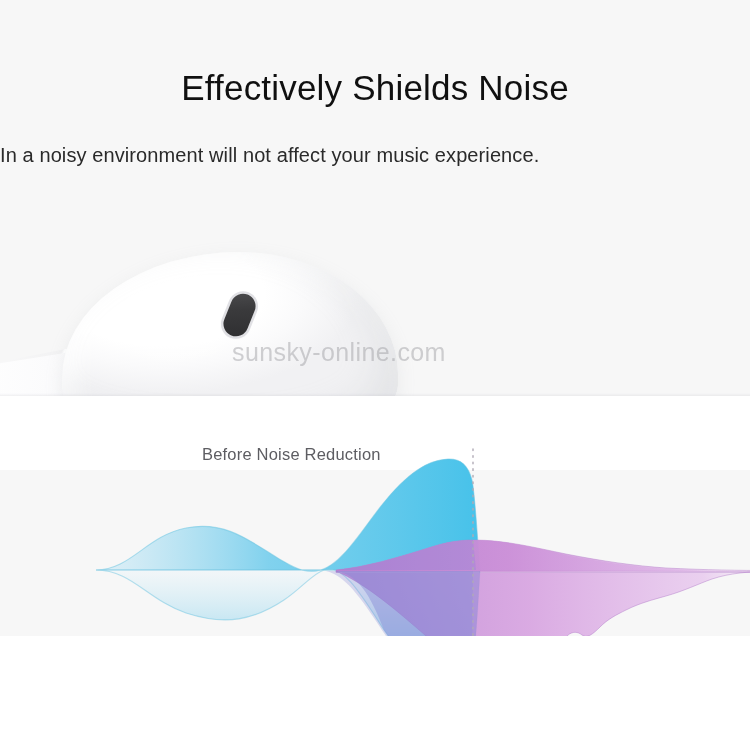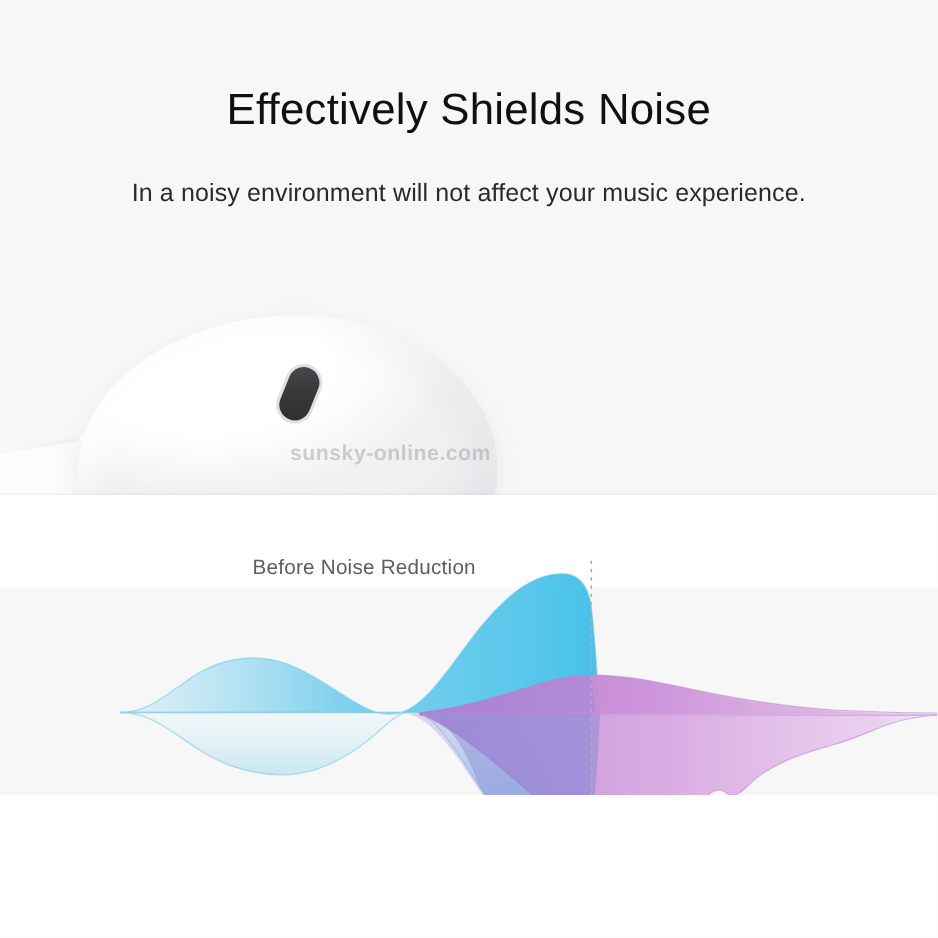--- a/index.html
+++ b/index.html
@@ -26,21 +26,21 @@
     font-size: 35px;
     font-weight: 400;
     color: #101010;
     letter-spacing: 0.2px;
   }
   #subhead {
     position: absolute;
     top: 144px;
     left: 0;
     width: 750px;
-    text-align: center;
+    text-align: left;
     font-size: 20px;
     font-weight: 400;
     color: #2a2a2a;
     letter-spacing: 0.1px;
   }
 
   
   #photo-area {
     position: absolute;
     left: 0;
@@ -116,23 +116,23 @@
     border-radius: 13px;
     background: linear-gradient(155deg, #4c4c4e 0%, #3a3a3c 40%, #2e2e30 100%);
     transform: rotate(22deg);
     box-shadow: 0 0 0 2.5px rgba(222,222,226,0.9), 0 1px 3px rgba(0,0,0,0.22);
   }
 
   
   #watermark {
     position: absolute;
     left: 232px;
-    top: 353px;
-    font-size: 17px;
-    font-weight: 700;
+    top: 338px;
+    font-size: 25px;
+    font-weight: 400;
     color: rgba(153,153,158,0.45);
     letter-spacing: 0.4px;
     white-space: nowrap;
   }
 
   
   #chart {
     position: absolute;
     left: 0;
     top: 424px;

